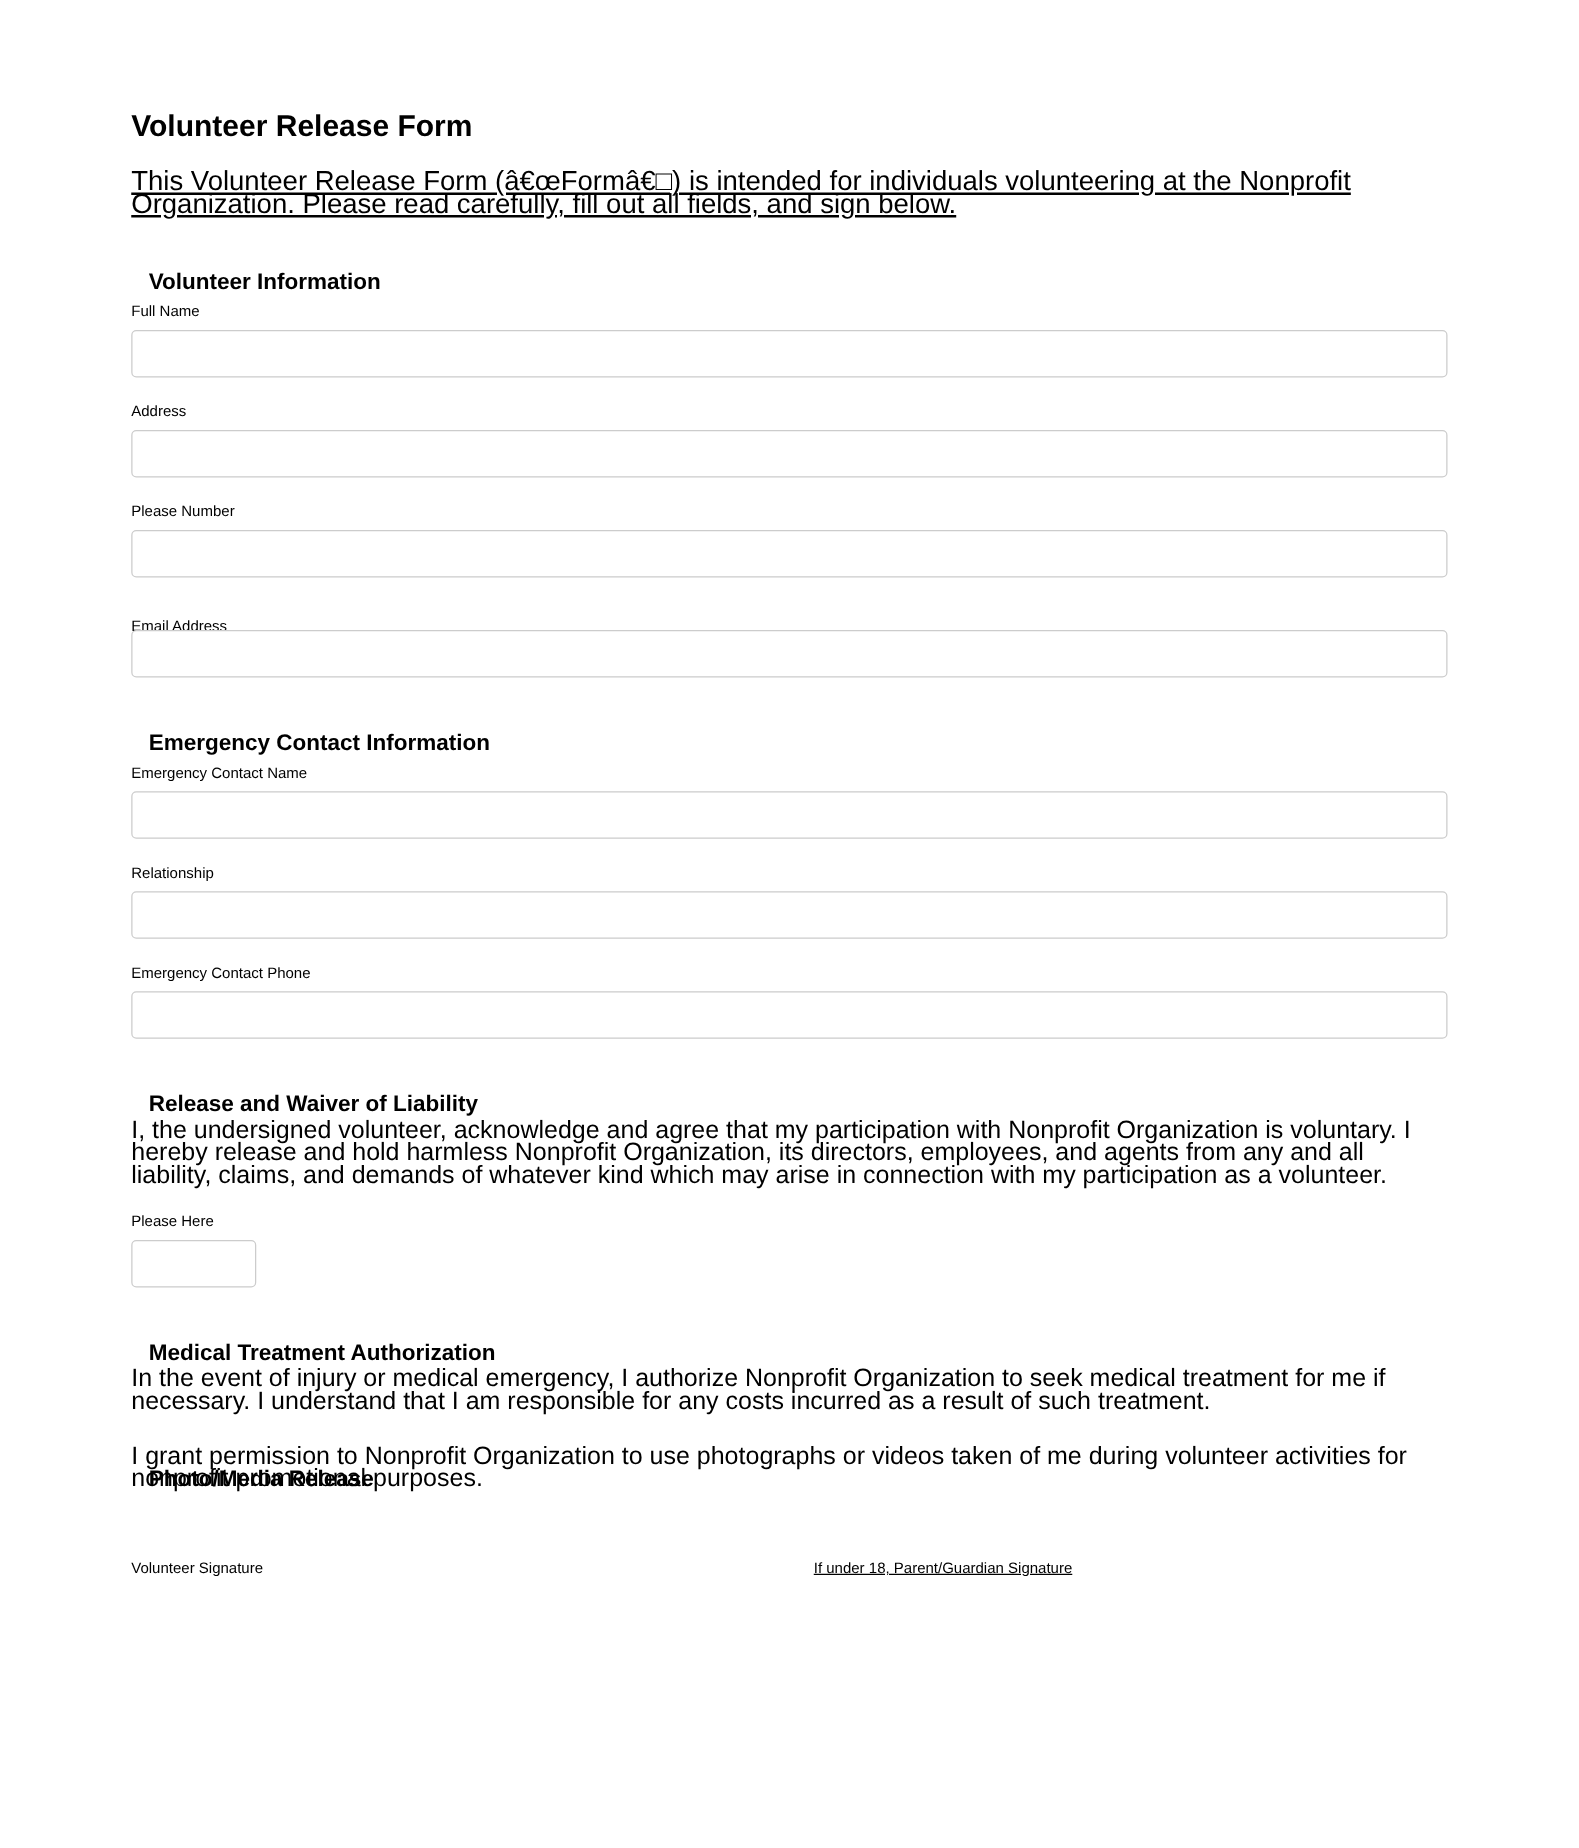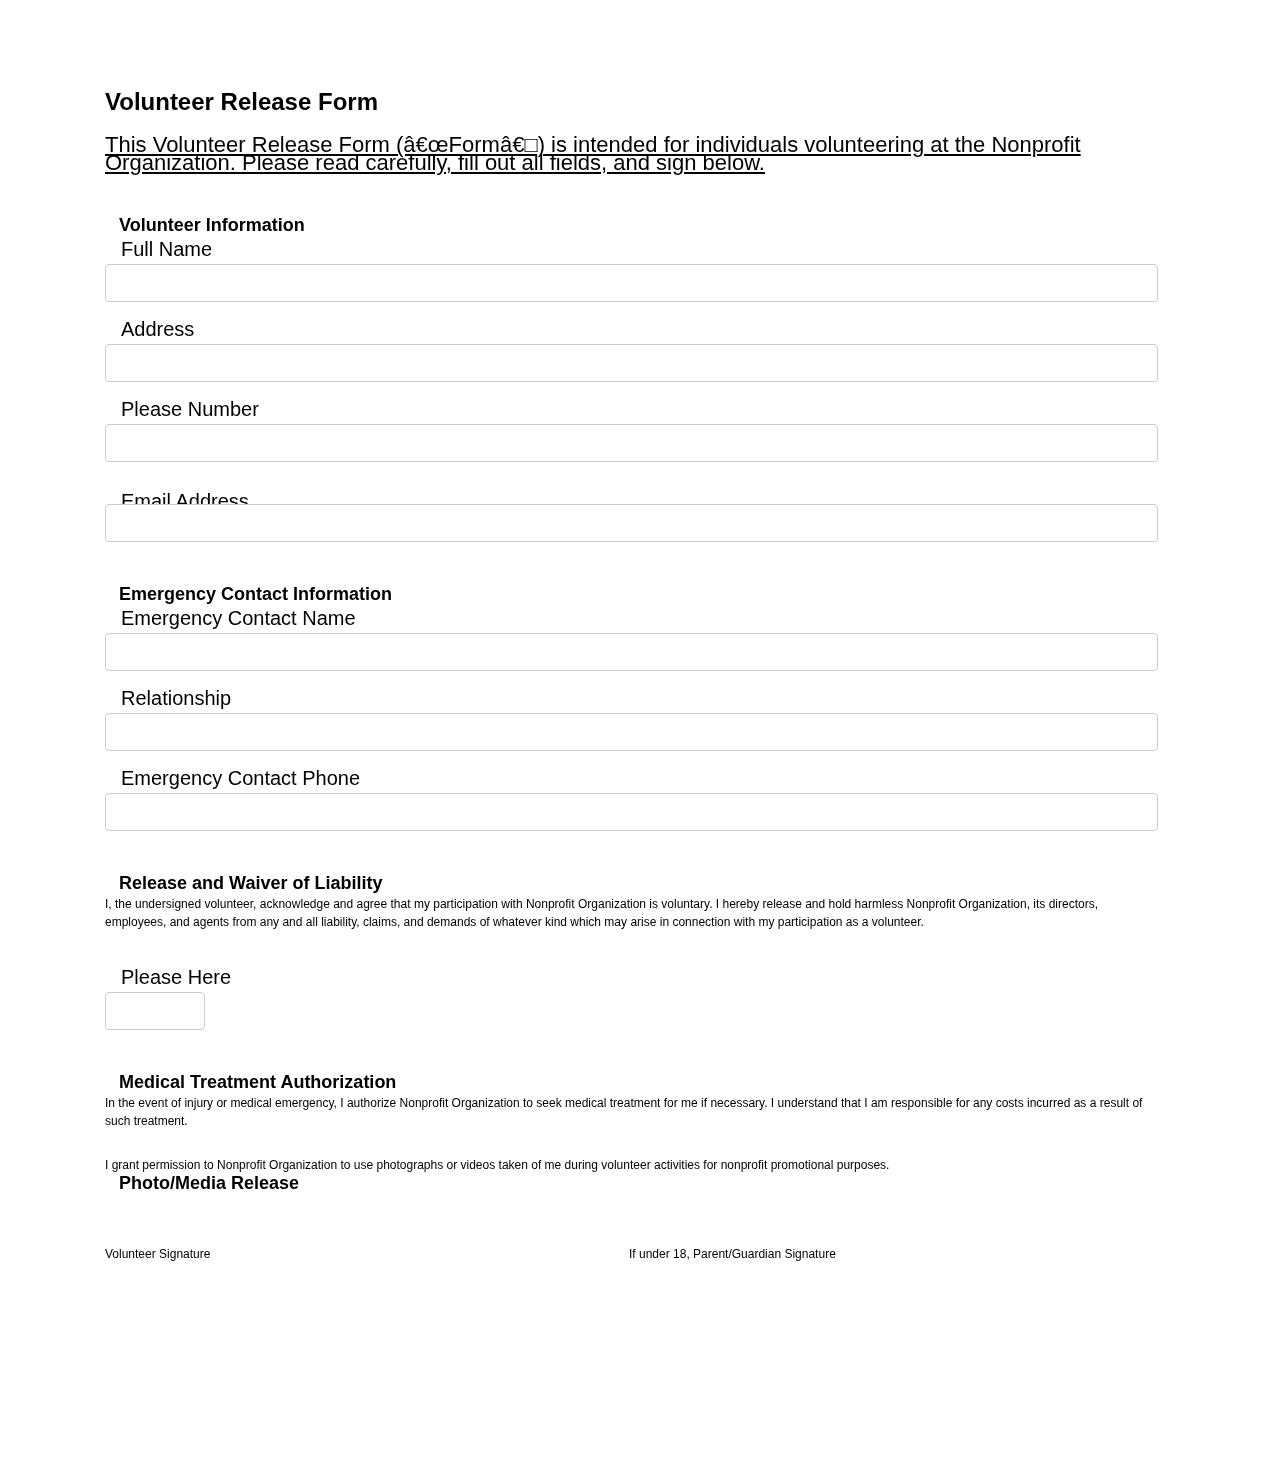--- a/index.html
+++ b/index.html
@@ -45,22 +45,22 @@
       position: absolute;
       left: 0;
       margin: 14px;
       font-size: 18px;
       font-weight: bold;
       line-height: 22px;
       white-space: nowrap;
     }
     .field-label {
       position: absolute;
-      left: 16px;
-      font-size: 20px;
+      left: 0;
+      font-size: 12px;
       line-height: 18px;
       white-space: nowrap;
     }
     .text-input {
       position: absolute;
       left: 0;
       width: 1053px;
       height: 38px;
       box-sizing: border-box;
       border: 1px solid #cccccc;
@@ -72,21 +72,21 @@
       outline: none;
     }
     .text-input.small {
       width: 100px;
     }
     .para {
       position: absolute;
       left: 0;
       width: 1053px;
       margin: 0;
-      font-size: 12px;
+      font-size: 20px;
       line-height: 18px;
     }
     .sig-label {
       position: absolute;
       font-size: 12px;
       line-height: 18px;
       white-space: nowrap;
     }
   </style>
 </head>
@@ -128,15 +128,15 @@
   <label class="field-label" style="top:968px;">Please Here</label>
   <input class="text-input small" style="top: 992px;" type="text" value="">
 
   <h3 class="section-title" style="top:1057px;">Medical Treatment Authorization</h3>
   <p class="para" style="top:1094px;">In the event of injury or medical emergency, I authorize Nonprofit Organization to seek medical treatment for me if necessary. I understand that I am responsible for any costs incurred as a result of such treatment.</p>
 
   <h3 class="section-title" style="top:1158px;">Photo/Media Release</h3>
   <p class="para" style="top:1156px;">I grant permission to Nonprofit Organization to use photographs or videos taken of me during volunteer activities for nonprofit promotional purposes.</p>
 
   <div class="sig-label" style="top:1245px; left:0;">Volunteer Signature</div>
-  <div class="sig-label" style="top:1245px; left:524px;">If under 18, Parent/Guardian Signature</div>
+  <div class="sig-label" style="top:1245px; left:546px;text-decoration:underline;">If under 18, Parent/Guardian Signature</div>
 
 </div>
 
 </body></html>

